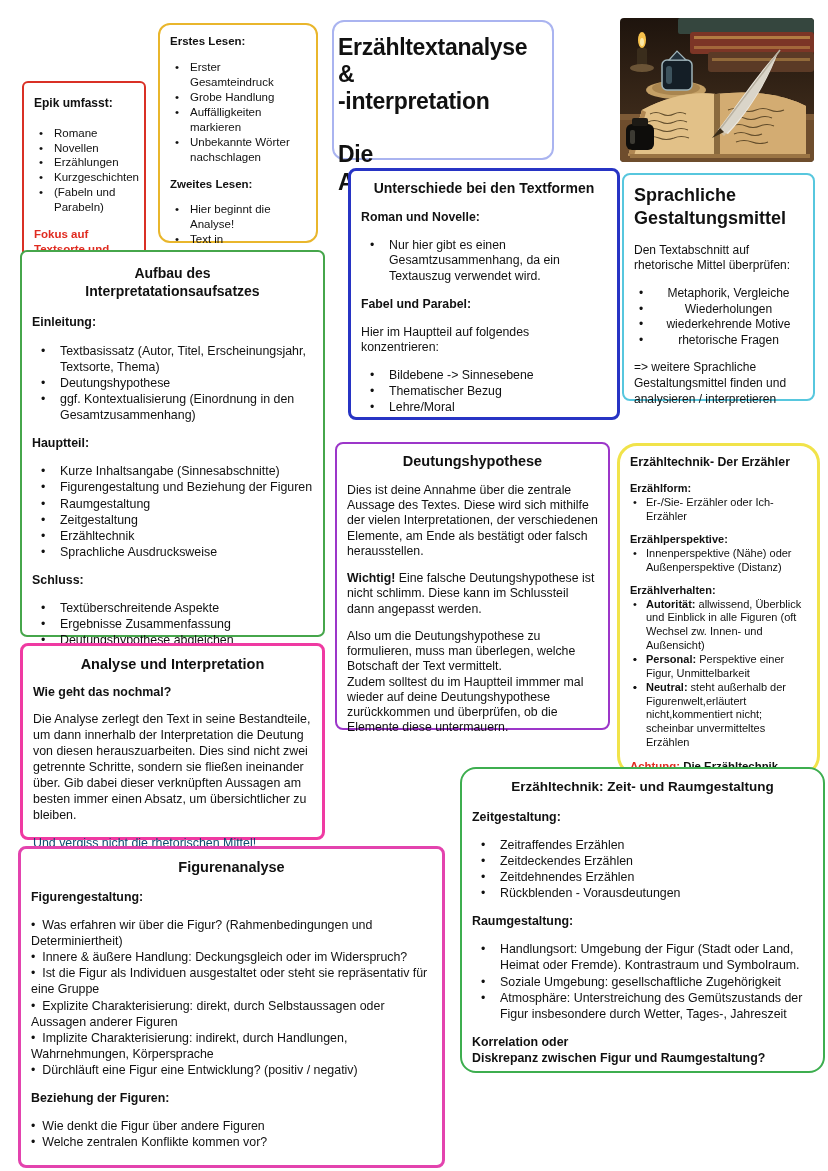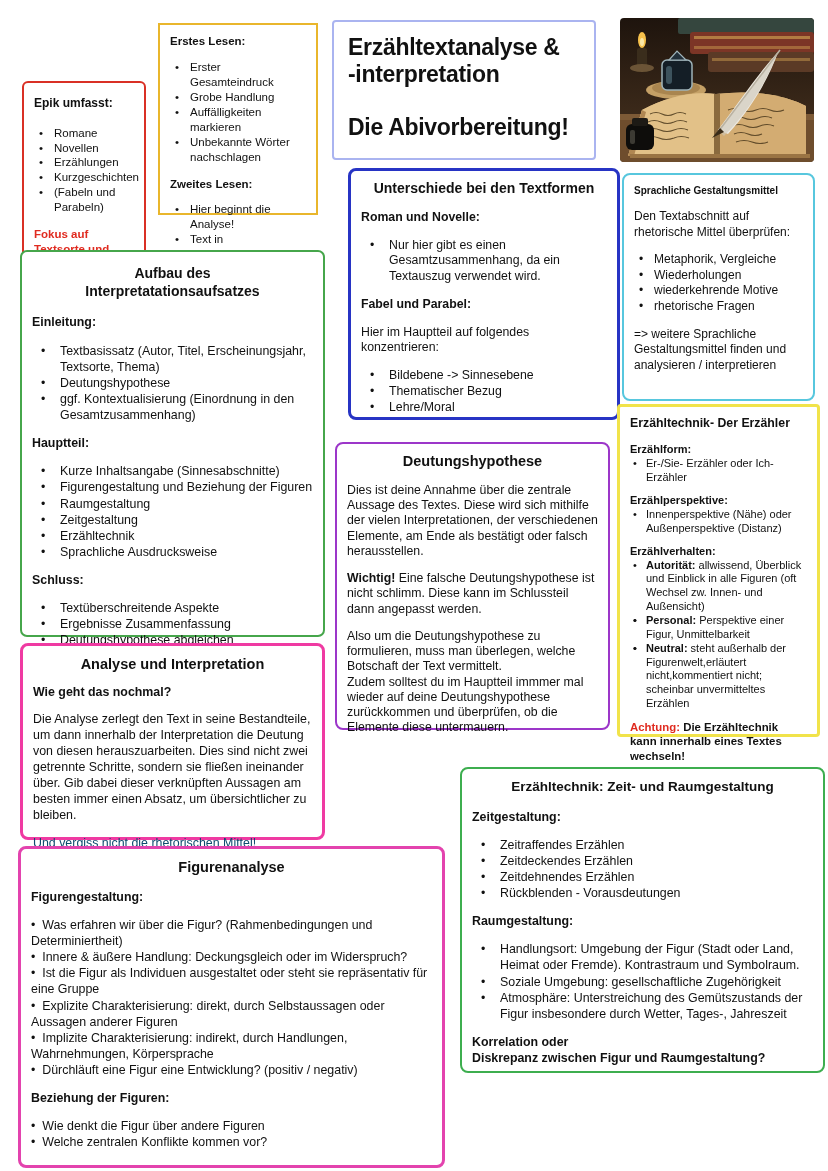--- a/index.html
+++ b/index.html
@@ -20,63 +20,63 @@
   .flat li { padding-left: 0; }
   .flat li::before { content: "•\00a0\00a0"; }
 
   
   .epik   { left: 22px;  top: 62px;  width: 124px; height: 178px; border: 2.5px solid #d93025; border-radius: 6px; font-size: 11.5px; line-height: 1.3; margin-top: 19px; }
   .epik .hd { font-weight: bold; font-size: 12px; margin: 4px 0 14px; }
   .epik .list li { padding-left: 20px; }
   .epik .list li::before { left: 5px; }
   .epik .note { color: #e02b20; font-weight: bold; }
 
-  .lesen  { left: 158px; top: 23px;  width: 160px; height: 192px; border: 2.5px solid #e9b62c; border-radius: 0; font-size: 11.5px; line-height: 1.3; }
+  .lesen  { left: 158px; top: 23px;  width: 160px; height: 220px; border: 2.5px solid #e9b62c; border-radius: 12px; font-size: 11.5px; line-height: 1.3; }
   .lesen .sec { margin-bottom: 11px; }
   .lesen .list li { padding-left: 20px; }
   .lesen .list li::before { left: 5px; }
   .lesen .note { color: #f5a623; font-weight: bold; }
 
-  .titlecard { left: 332px; top: 20px; width: 264px; height: 140px; border: 2px solid #aab4f0; border-radius: 4px; padding: 12px 14px; }
+  .titlecard { left: 332px; top: 20px; width: 222px; height: 140px; border: 2px solid #aab4f0; border-radius: 12px; padding: 12px 4px; }
   .titlecard .t { font-weight: bold; font-size: 23px; line-height: 1.18; letter-spacing: -0.3px; }
   .titlecard .t3 { margin-top: 26px; }
 
   .hero { left: 620px; top: 18px; width: 194px; height: 144px; padding: 0; border: none; border-radius: 4px; overflow: hidden; }
 
   .textformen { left: 348px; top: 168px; width: 272px; height: 252px; border: 3px solid #2734c4; border-radius: 8px; font-size: 12.3px; line-height: 1.28; }
   .textformen .box-title { font-size: 14px; margin-bottom: 12px; }
 
   .sprachliche { left: 622px; top: 173px; width: 193px; height: 228px; border: 2.5px solid #57c7de; border-radius: 8px; font-size: 12px; line-height: 1.3; }
-  .sprachliche .hd { font-weight: bold; font-size: 10px; margin-bottom: 12px; }
-  .sprachliche .list li { padding-left: 20px; }
+  .sprachliche .hd { font-weight: bold; font-size: 18px; margin-bottom: 12px; }
+  .sprachliche .list li { padding-left: 20px; text-align: center; }
   .sprachliche .list li::before { left: 5px; }
 
   .aufbau { left: 20px; top: 250px; width: 305px; height: 387px; border: 2.5px solid #46a64b; border-radius: 7px; font-size: 12.4px; line-height: 1.3; }
   .aufbau .box-title { font-size: 14px; margin: 3px 16px 14px; }
 
   .deutung { left: 335px; top: 442px; width: 275px; height: 288px; border: 2.5px solid #9c36c9; border-radius: 8px; font-size: 12.3px; line-height: 1.24; }
   .deutung .box-title { font-size: 14.5px; margin-bottom: 12px; }
 
-  .erzaehler { left: 617px; top: 404px; width: 203px; height: 333px; border: 3px solid #f1e34a; border-radius: 4px; font-size: 11px; line-height: 1.26; }
+  .erzaehler { left: 617px; top: 443px; width: 203px; height: 333px; border: 3px solid #f1e34a; border-radius: 20px; font-size: 11px; line-height: 1.26; }
   .erzaehler .hd { font-weight: bold; font-size: 12.3px; margin-bottom: 12px; }
   .erzaehler .sec { margin-bottom: 0; }
   .erzaehler ul { margin-bottom: 9px; }
   .erzaehler .list li { padding-left: 16px; }
   .erzaehler .list li::before { left: 3px; }
   .erzaehler .warn { font-weight: bold; font-size: 11.4px; }
   .erzaehler .warn .red { color: #e02b20; }
 
   .analyse { left: 20px; top: 643px; width: 305px; height: 197px; border: 3px solid #ef3aa2; border-radius: 8px; font-size: 12.4px; line-height: 1.28; }
   .analyse .box-title { font-size: 14.5px; margin-bottom: 11px; }
   .analyse .note { color: #0c4a6e; font-weight: normal; }
 
   .figuren { left: 18px; top: 846px; width: 427px; height: 322px; border: 3px solid #e343ae; border-radius: 8px; font-size: 12.4px; line-height: 1.3; }
   .figuren .box-title { font-size: 14.5px; margin-bottom: 12px; }
 
-  .zeitraum { left: 460px; top: 767px; width: 365px; height: 306px; border: 2.5px solid #3dae4f; border-radius: 8px; font-size: 12.4px; line-height: 1.3; }
+  .zeitraum { left: 460px; top: 767px; width: 365px; height: 306px; border: 2.5px solid #3dae4f; border-radius: 16px; font-size: 12.4px; line-height: 1.3; }
   .zeitraum .box-title { font-size: 13.5px; margin-bottom: 13px; }
   .zeitraum .q { font-weight: bold; line-height: 1.3; }
 </style>
 </head>
 <body>
 
 <div class="page">
 
   <div class="box epik">
     <div class="hd">Epik umfasst:</div>

